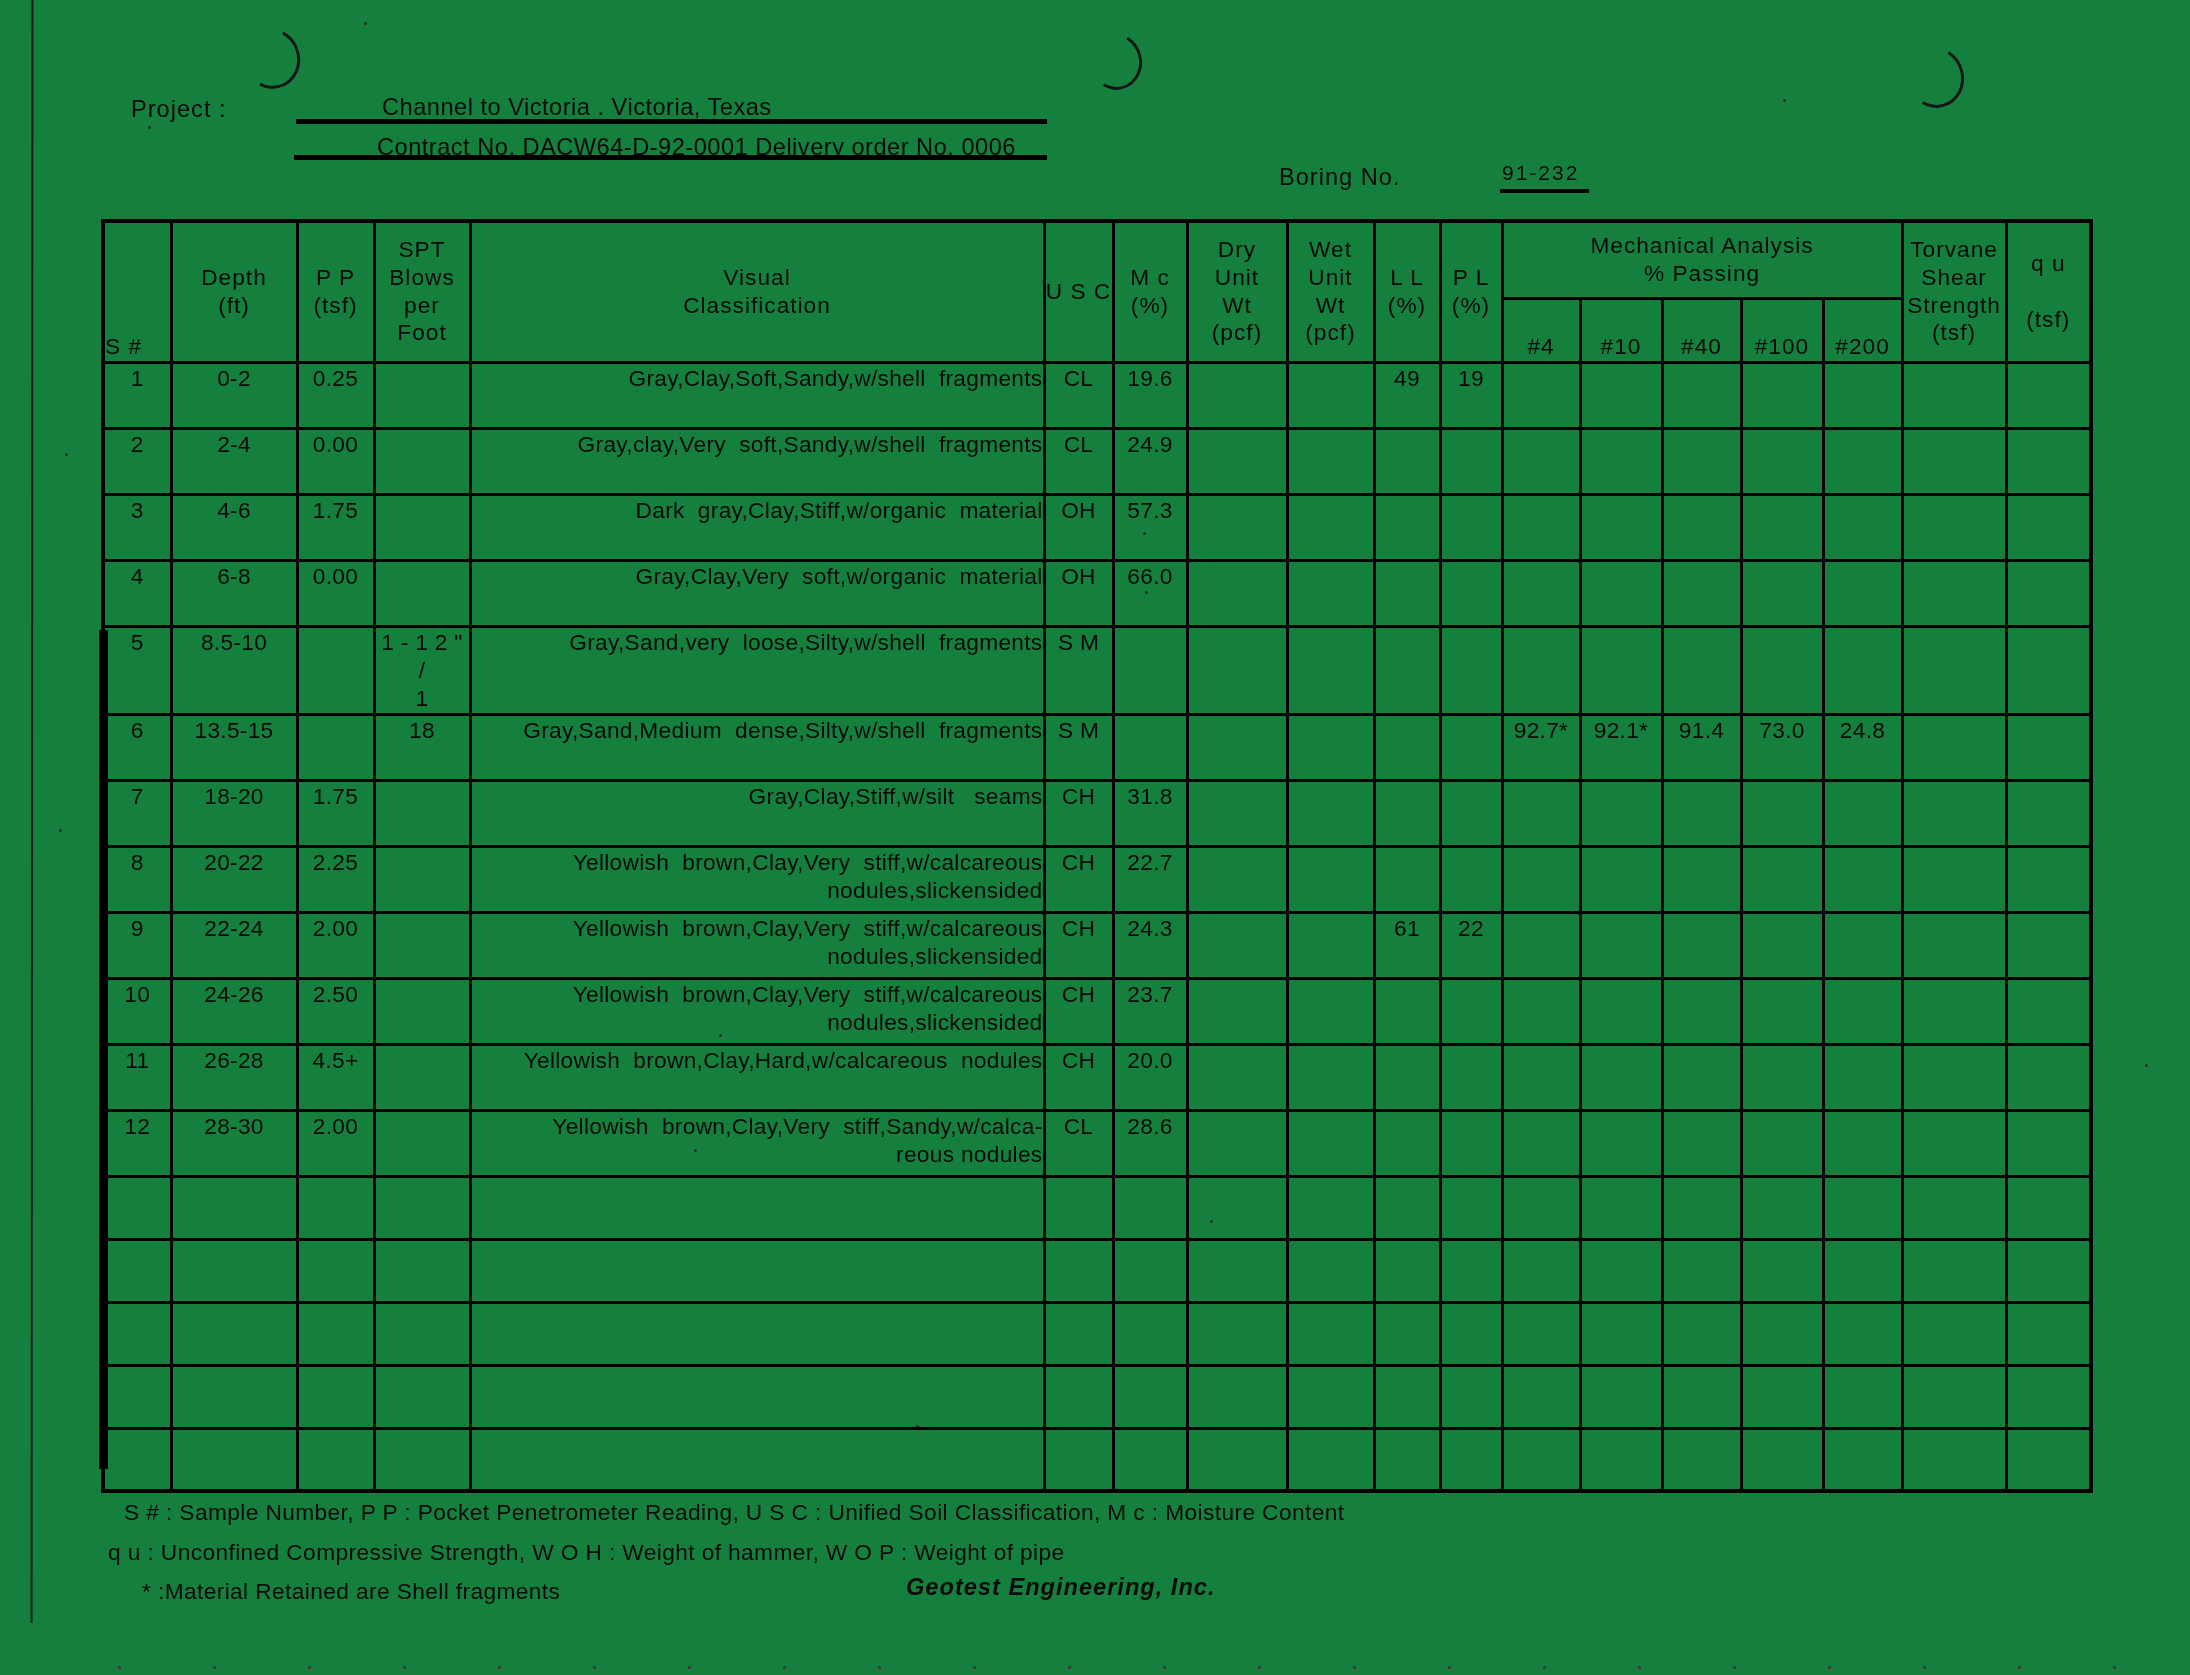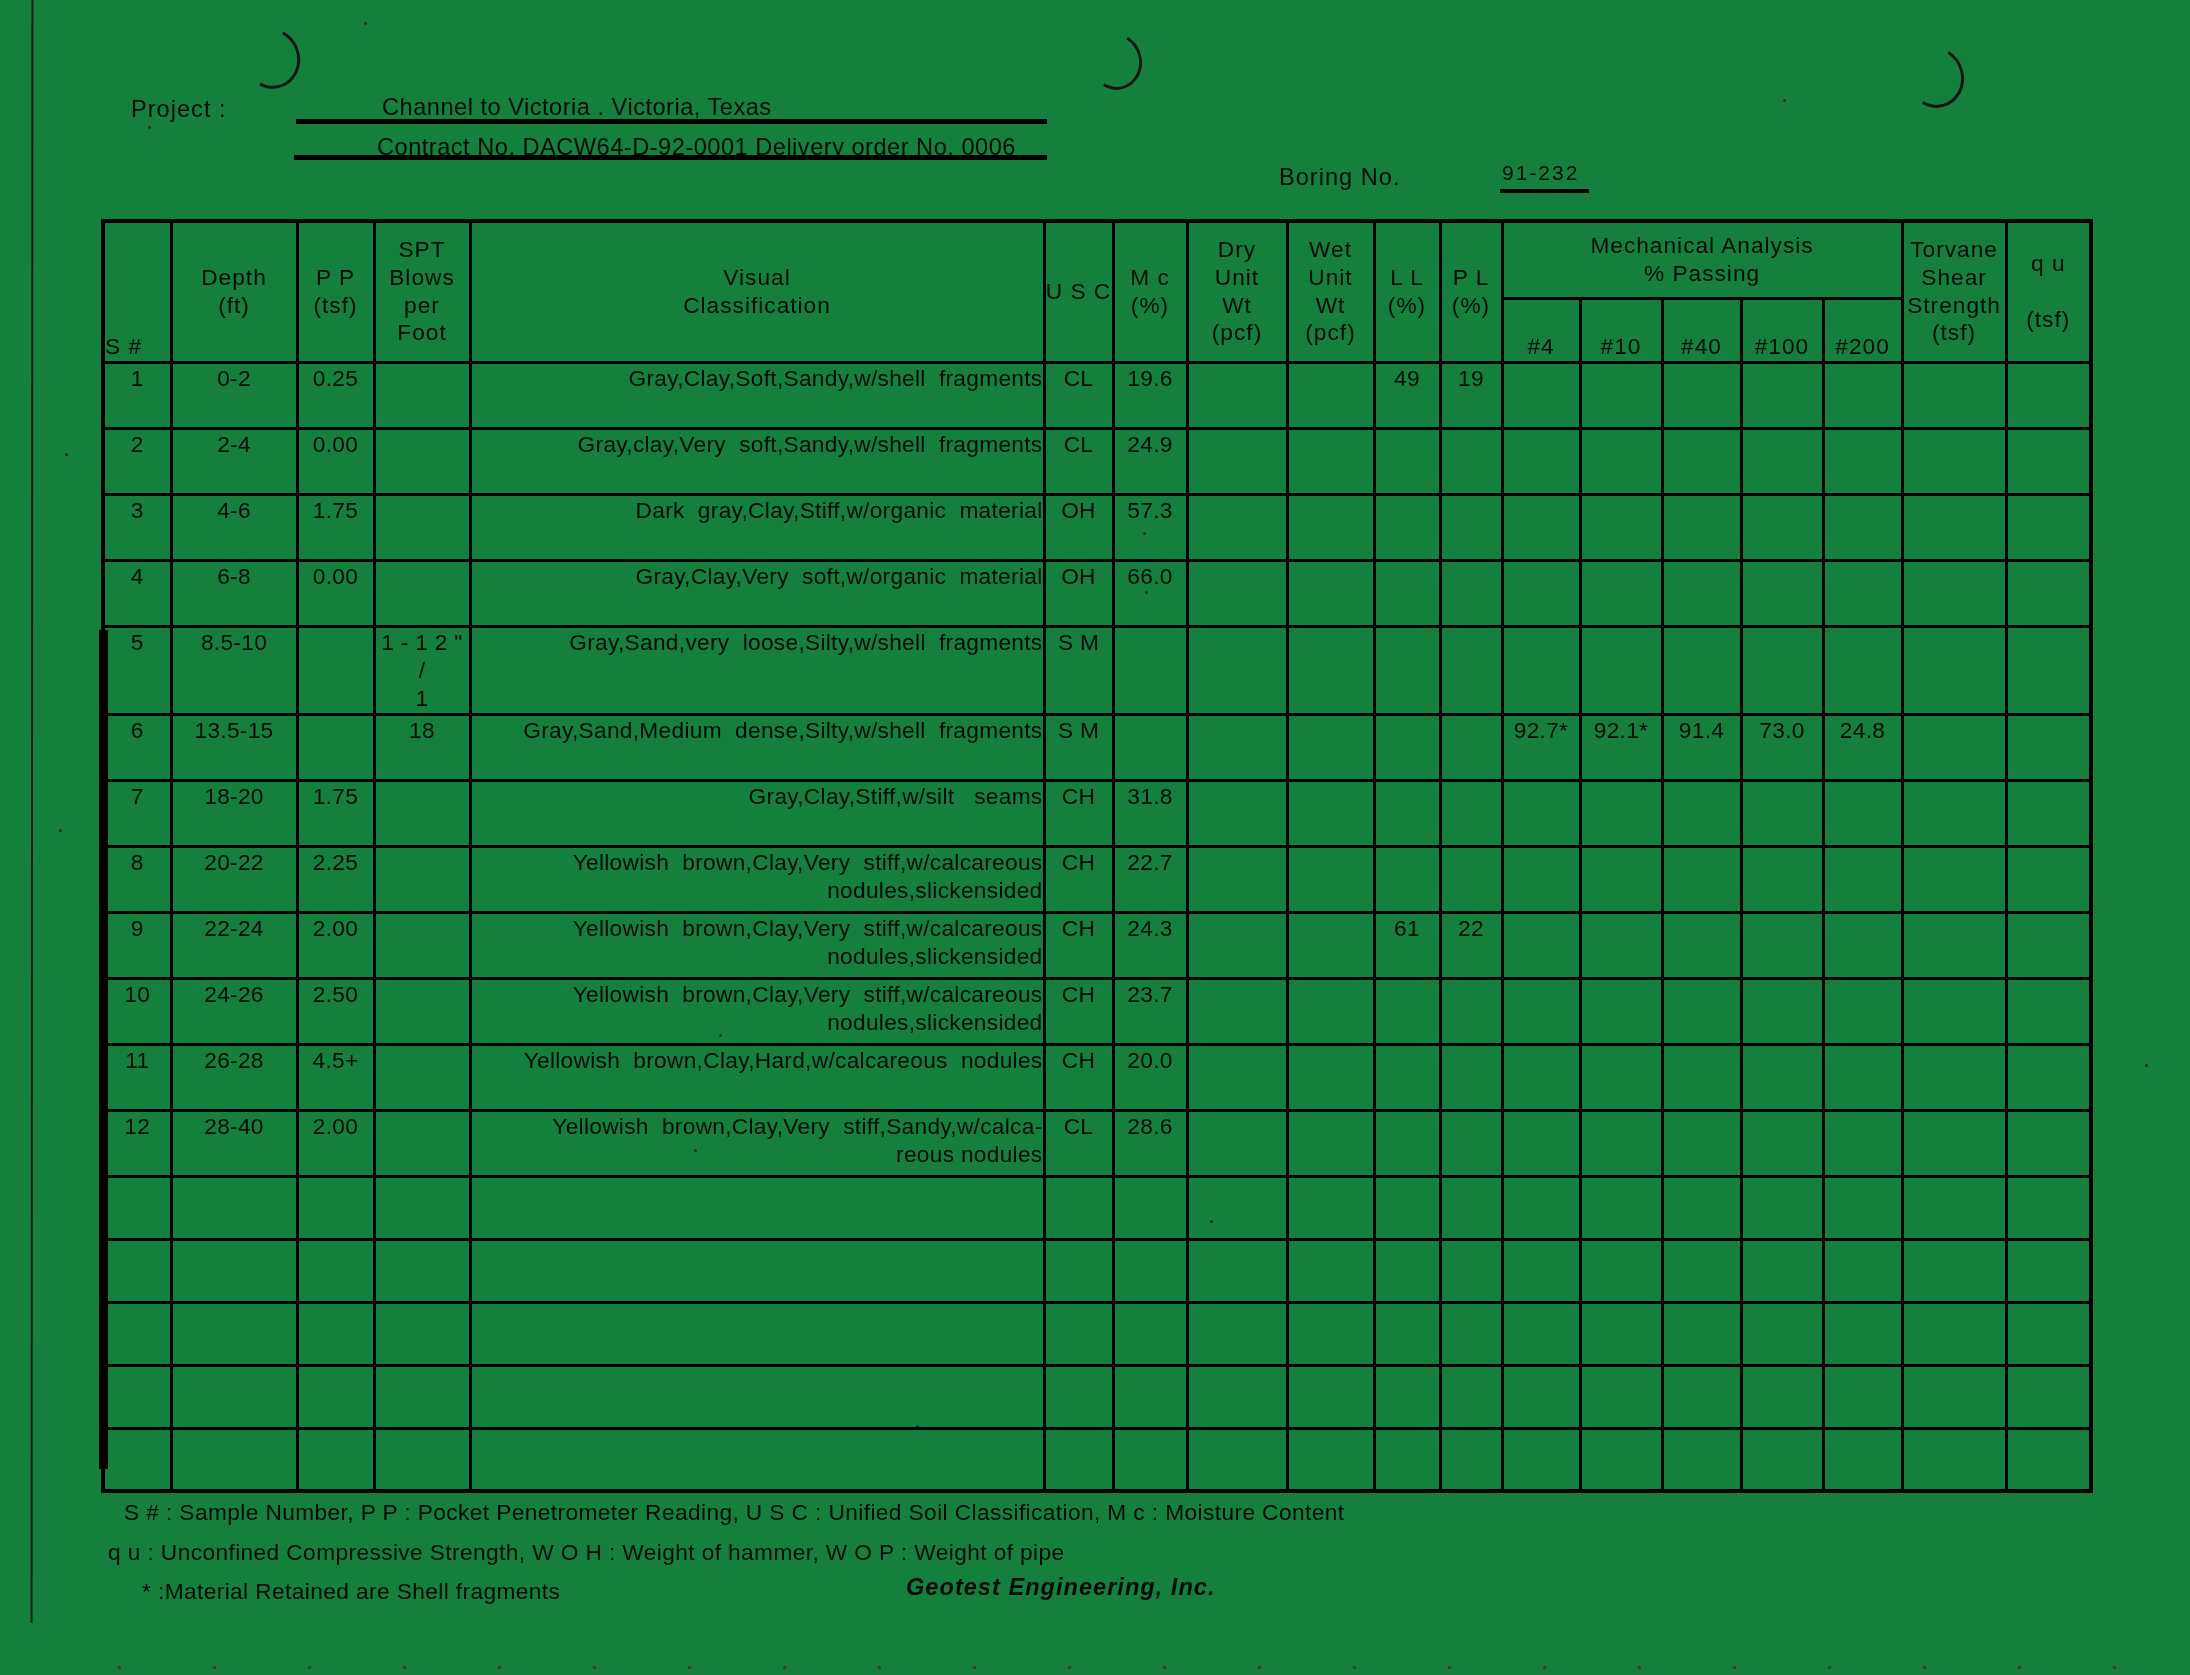--- a/index.html
+++ b/index.html
@@ -374,21 +374,21 @@
           <td></td>
           <td></td>
           <td></td>
           <td></td>
           <td></td>
           <td></td>
           <td></td>
       </tr>
       <tr class="datarow">
         <td>12</td>
-          <td>28-40</td>
+          <td>28-30</td>
           <td>2.00</td>
           <td></td>
           <td class="cls">Yellowish  brown,Clay,Very  stiff,Sandy,w/calca-
 reous nodules</td>
           <td>CL</td>
           <td>28.6</td>
           <td></td>
           <td></td>
           <td></td>
           <td></td>

